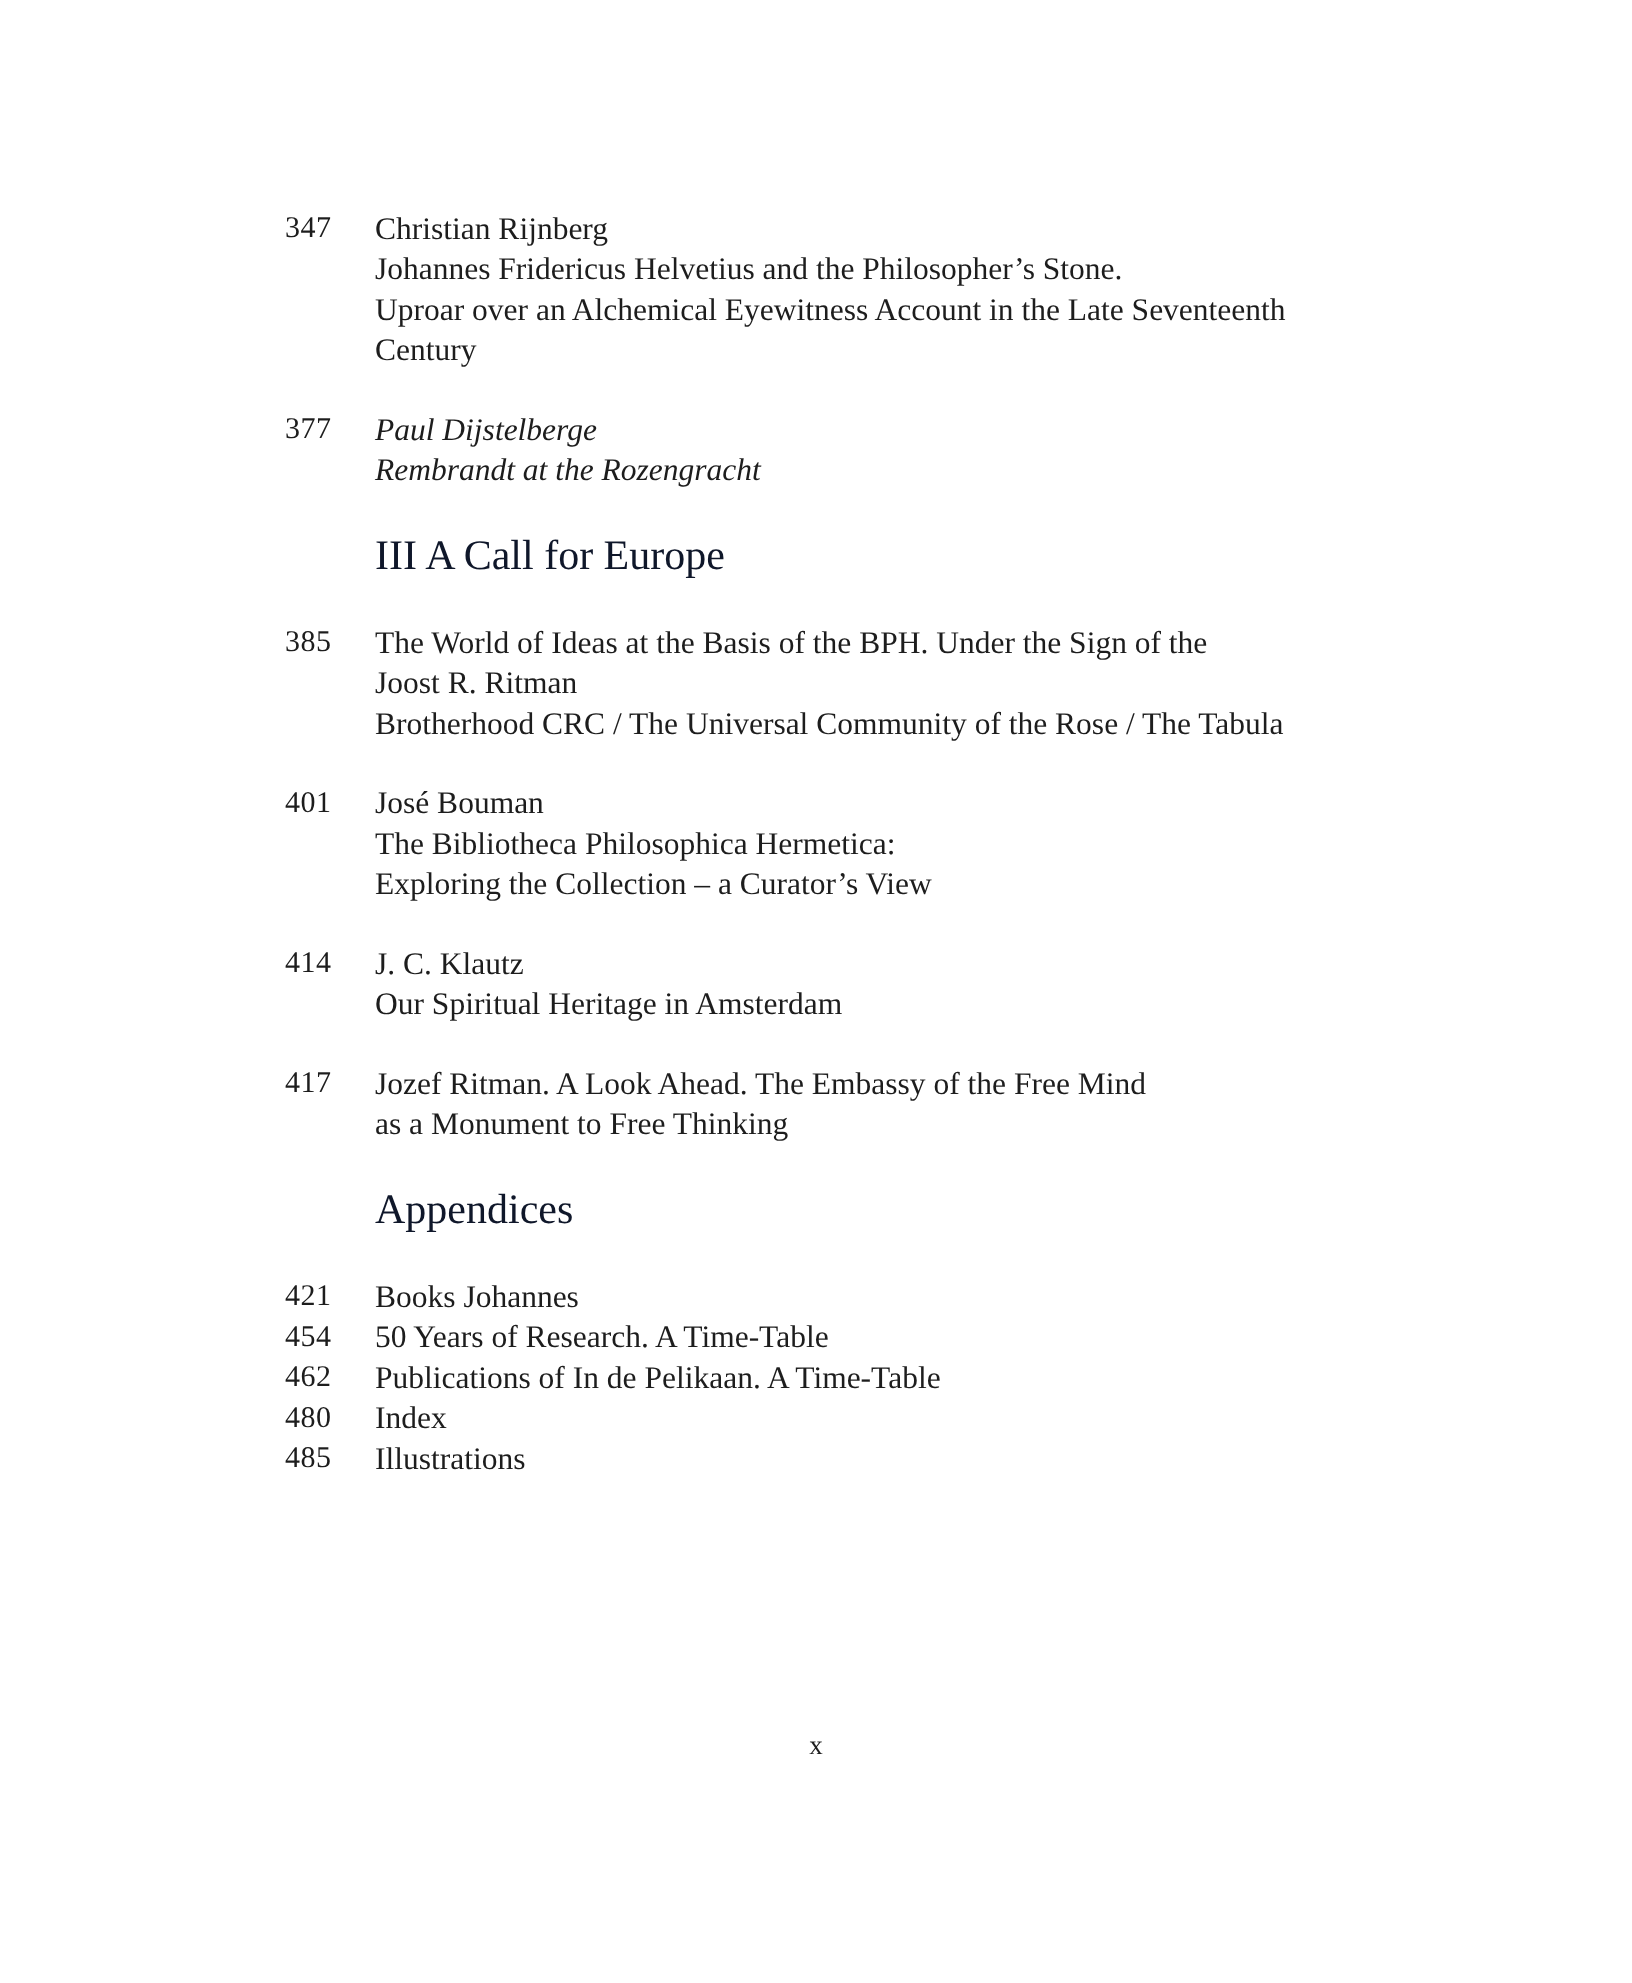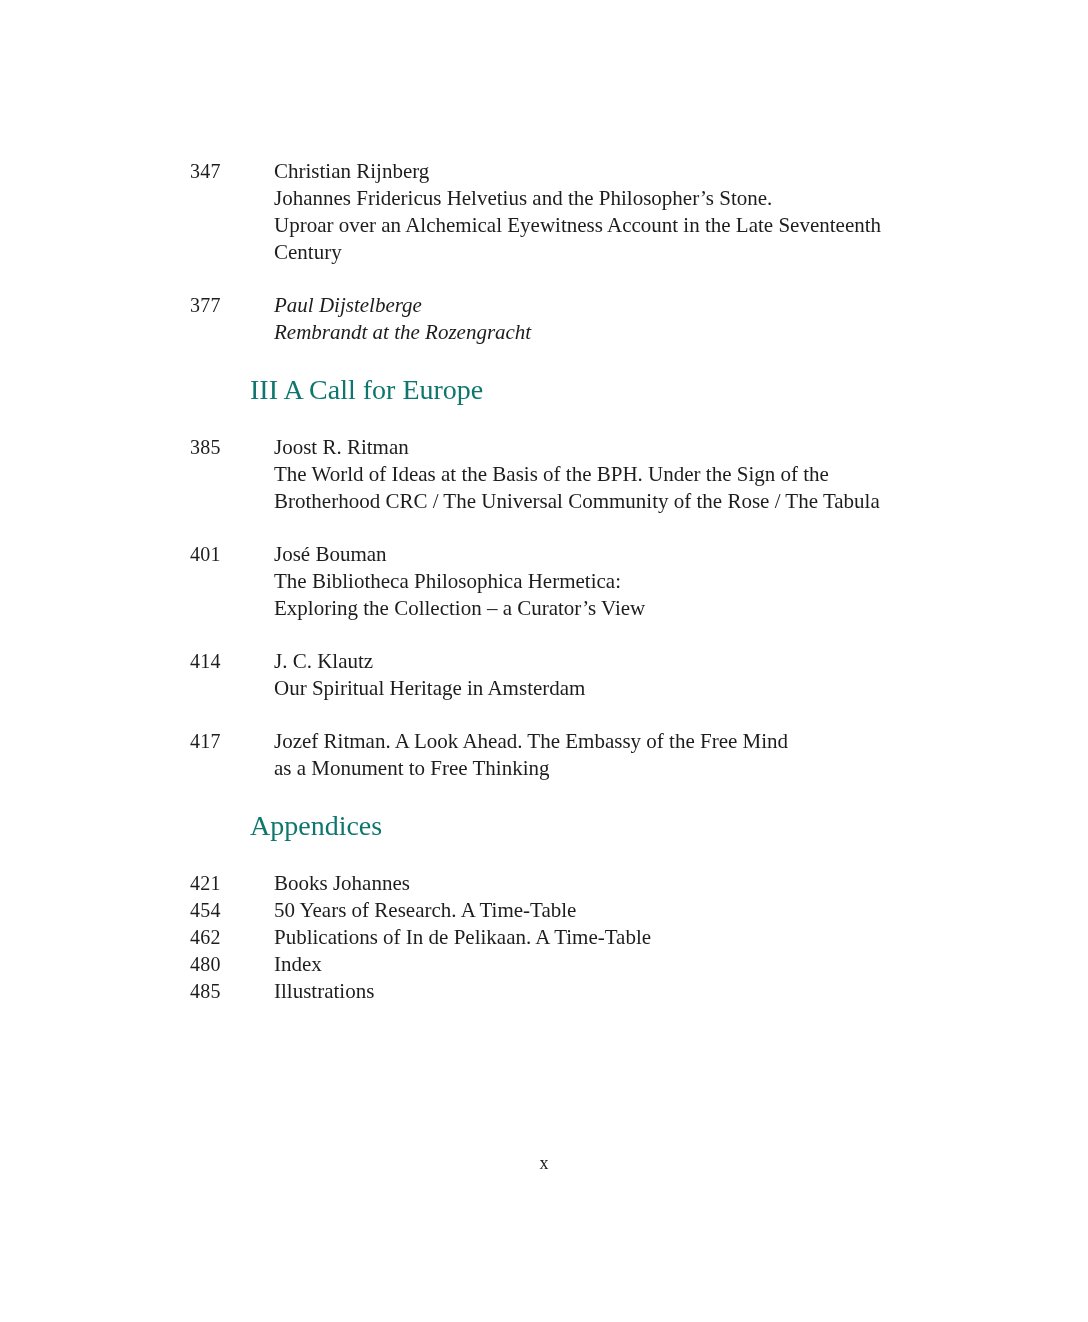--- a/index.html
+++ b/index.html
@@ -13,49 +13,48 @@
     color: #1d1d1d;
   }
   .page {
     position: absolute;
     inset: 0;
     background: #ffffff;
   }
   .toc {
     position: absolute;
     left: 190px;
-    top: 158px;
+    top: 139px;
     right: 60px;
   }
   .entry {
     display: flex;
     align-items: flex-start;
     margin-bottom: 26px;
   }
   .entry.plain { margin-bottom: 0; align-items: center; }
   .pagenum {
     flex: 0 0 60px;
     width: 60px;
     font-size: 20px;
     line-height: 27px;
     font-variant-numeric: oldstyle-nums;
     letter-spacing: 0.3px;
   }
   .lines {
     font-size: 21px;
     line-height: 27px;
-    margin-left: 24px;
   }
   .line { white-space: nowrap; }
   .entry.italic .lines { font-style: italic; }
   .section-heading {
     font-size: 28px;
     line-height: 36px;
     margin: 8px 0 26px 60px;
-    color: #0f766e;
+    color: #0f172a;
   }
   .footer-pagenum {
     position: absolute;
     left: 0;
     right: 0;
     top: 1152px;
     text-align: center;
     font-size: 18px;
     line-height: 22px;
     color: #1d1d1d;
@@ -79,22 +78,22 @@
         <div class="pagenum">377</div>
         <div class="lines">
           <div class="line author">Paul Dijstelberge</div>
           <div class="line">Rembrandt at the Rozengracht</div>
         </div>
       </div>
       <div class="section-heading">III A Call for Europe</div>
       <div class="entry">
         <div class="pagenum">385</div>
         <div class="lines">
+          <div class="line">The World of Ideas at the Basis of the BPH. Under the Sign of the</div>
           <div class="line author">Joost R. Ritman</div>
-          <div class="line">The World of Ideas at the Basis of the BPH. Under the Sign of the</div>
           <div class="line">Brotherhood CRC / The Universal Community of the Rose / The Tabula</div>
         </div>
       </div>
       <div class="entry">
         <div class="pagenum">401</div>
         <div class="lines">
           <div class="line author">José Bouman</div>
           <div class="line">The Bibliotheca Philosophica Hermetica:</div>
           <div class="line">Exploring the Collection – a Curator’s View</div>
         </div>

